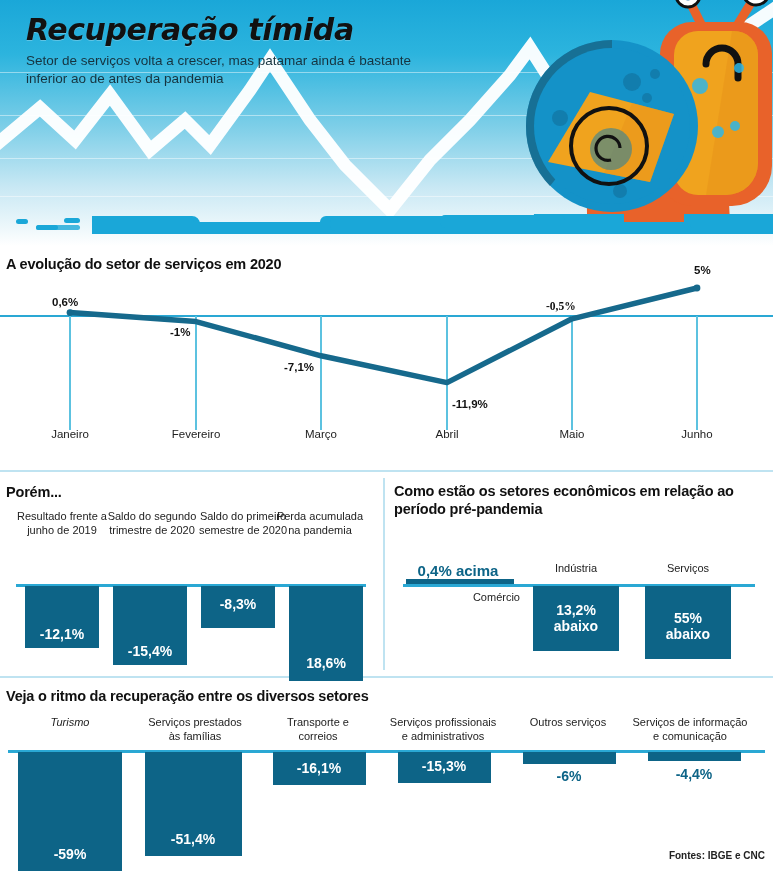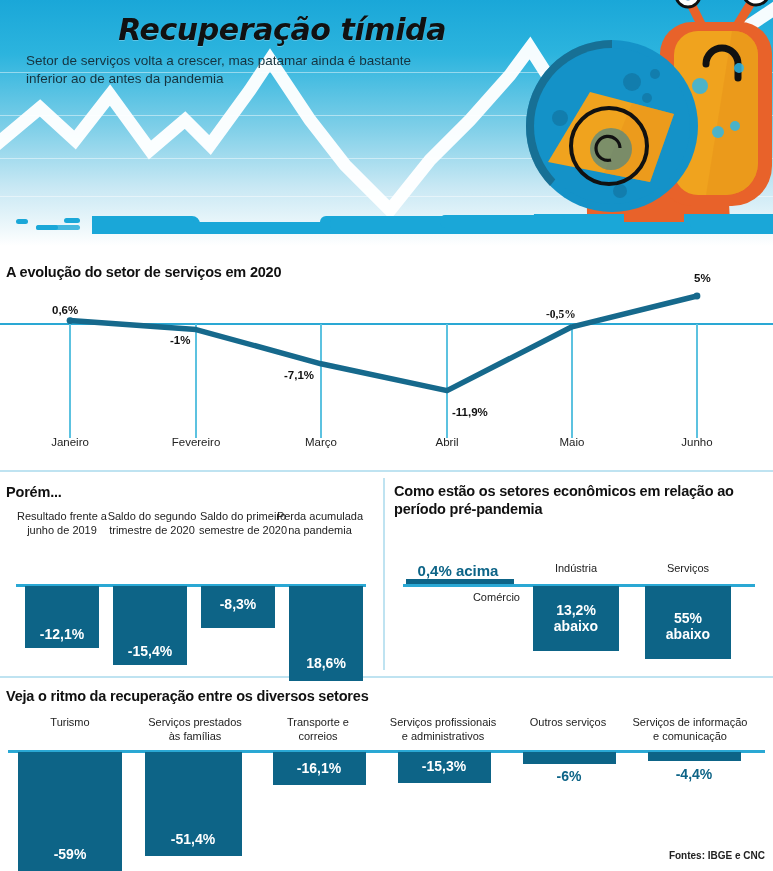--- a/index.html
+++ b/index.html
@@ -14,30 +14,29 @@
   .header{position:absolute;left:0;top:0;width:773px;height:246px;overflow:hidden;
           background:linear-gradient(180deg,#1aa7d8 0%,#2cb4de 22%,#7fcfe8 52%,#c8e8f4 76%,#ecf7fb 92%,#ffffff 100%);}
   .header .hgridline{position:absolute;left:0;width:773px;height:1px;background:rgba(255,255,255,.45);}
   .header .zig{position:absolute;left:0;top:0;width:773px;height:246px;}
   .title-wrap{position:absolute;left:26px;top:14px;z-index:6;}
   .big-title{
     font-family:"DejaVu Sans", sans-serif;
     font-size:30px;font-weight:bold;font-style:italic;color:#111111;
     letter-spacing:-.4px;line-height:1.05;margin:0;
     text-shadow:0 1px 0 rgba(255,255,255,.25);
-    text-align:right;
   }
   .sub-title{
     margin-top:6px;font-size:13.5px;line-height:1.35;color:#16333f;font-weight:500;
     max-width:420px;
   }
   .trail{position:absolute;left:0;top:212px;width:773px;height:26px;z-index:5;}
 
   
-  .sec1{position:absolute;left:0;top:246px;width:627px;height:224px;padding-left:8px;}
+  .sec1{position:absolute;left:0;top:238px;width:627px;height:224px;padding-left:8px;}
   .sec-head{font-size:14.5px;font-weight:bold;color:#111;letter-spacing:-.2px;}
   .sec1 .sec-head{position:absolute;left:6px;top:18px;}
   .linechart{position:absolute;left:0;top:46px;width:773px;height:150px;}
   .month-row{position:absolute;left:0;top:190px;width:773px;height:20px;}
   .month-lbl{position:absolute;transform:translateX(-50%);font-size:11.5px;color:#222;white-space:nowrap;}
   .pt-lbl{position:absolute;font-size:11.5px;font-weight:bold;color:#111;white-space:nowrap;}
 
   
   .divider{position:absolute;left:0;width:773px;height:2px;background:#bfe3f1;}
   .vdivider{position:absolute;width:2px;background:#bfe3f1;}
@@ -221,21 +220,21 @@
     </div>
     <div class="barval" style="left:300px; top:134px;">
       <span>55%</span><br>
       <span>abaixo</span>
     </div>
   </div>
 
   <div class="sec3">
     <div class="sec-head">Veja o ritmo da recuperação entre os diversos setores</div>
 
-    <div class="colhdr" style="left:70px;  top:34px; width:130px;">
+    <div class="colhdr" style="left:70px;  top:34px; width:130px;font-style:italic;">
       <span>Turismo</span><br>
       <span></span>
     </div>
     <div class="colhdr" style="left:195px; top:34px; width:150px;">
       <span>Serviços prestados</span><br>
       <span>às famílias</span>
     </div>
     <div class="colhdr" style="left:318px; top:34px; width:140px;">
       <span>Transporte e</span><br>
       <span>correios</span>

